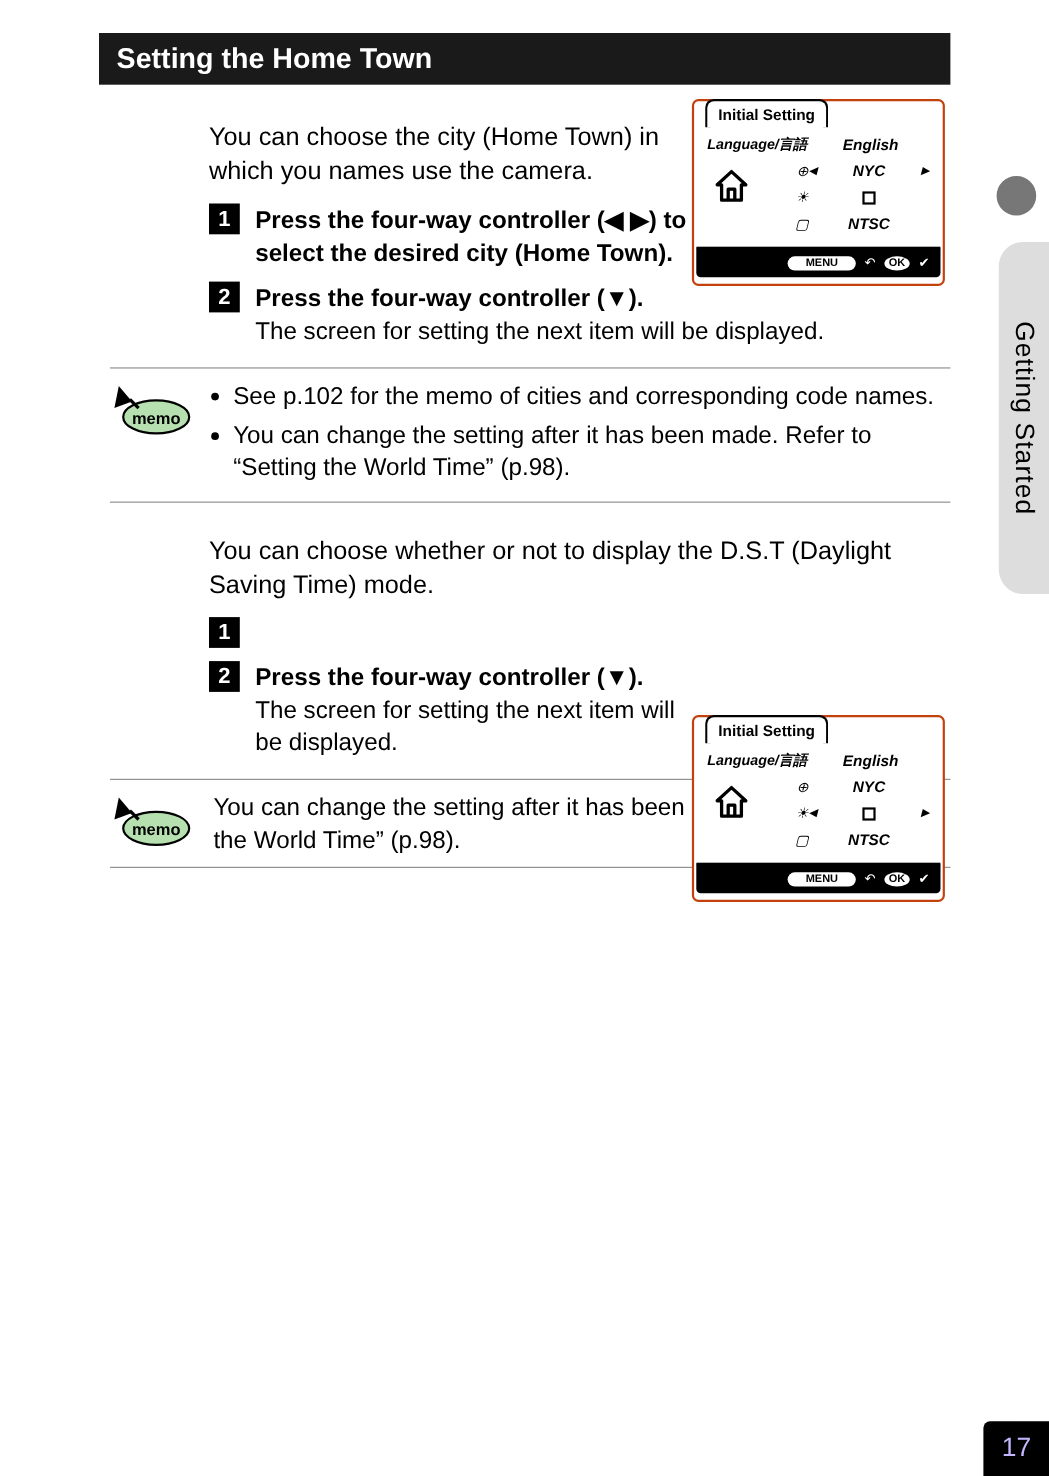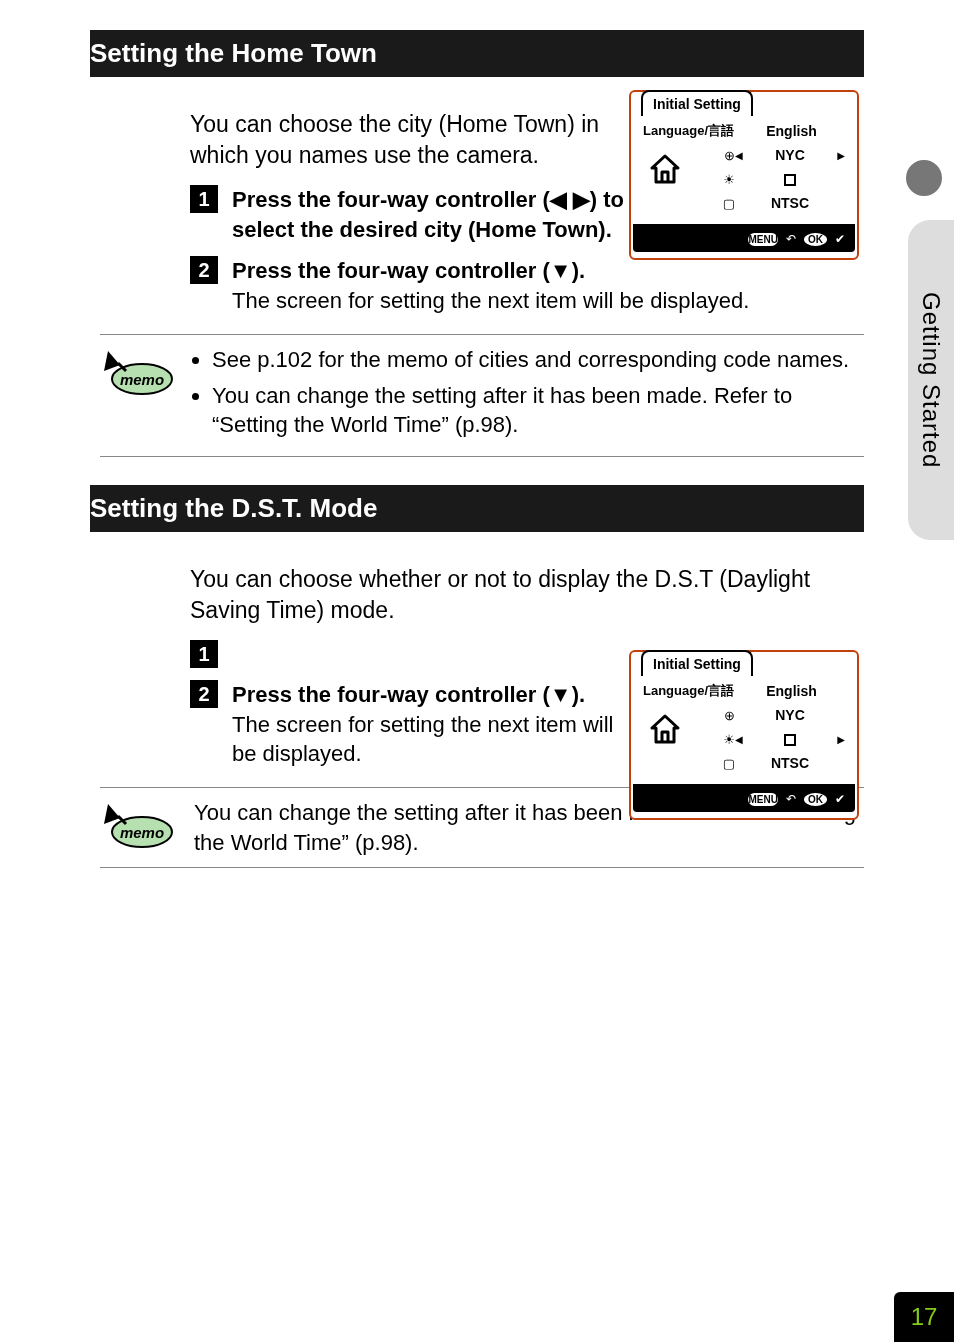--- a/index.html
+++ b/index.html
@@ -19,21 +19,21 @@
     padding: 30px 0 0 0;
   }
   .content {
     padding: 0 90px 0 90px;
   }
   .section-header {
     background: #1a1a1a;
     color: #fff;
     font-size: 26px;
     font-weight: bold;
-    padding: 8px 0;
+    padding: 8px 16px;
     margin-bottom: 32px;
   }
   .indent {
     padding-left: 100px;
     padding-right: 10px;
   }
   .para {
     font-size: 23px;
     line-height: 1.35;
     margin-bottom: 14px;
@@ -70,21 +70,20 @@
     margin: 18px 0 28px 0;
     border-top: 1px solid #888;
     border-bottom: 1px solid #888;
     padding-top: 10px;
     padding-bottom: 10px;
   }
   .memo-icon {
     flex: 0 0 76px;
     height: 52px;
     position: relative;
-    font-style: italic;
   }
   .memo-icon svg { width: 100%; height: 100%; }
   .memo-list {
     flex: 1;
     font-size: 22px;
     line-height: 1.35;
   }
   .memo-list ul { margin: 0; padding-left: 18px; }
   .memo-list li { margin-bottom: 6px; }
   .memo-single {
@@ -112,20 +111,21 @@
     border-bottom: none;
     border-top-left-radius: 8px;
     border-top-right-radius: 8px;
     padding: 4px 10px 0 10px;
     height: 26px;
     font-weight: bold;
     font-size: 14px;
   }
   .screen-inner {
     padding: 28px 12px 8px 12px;
+    font-style: italic;
   }
   .row { display: flex; align-items: center; height: 22px; margin-bottom: 2px; }
   .row .label { flex: 0 0 95px; font-weight: bold; font-size: 13px; }
   .row .globe, .row .sun, .row .sq { flex: 0 0 20px; text-align: center; font-size: 13px; }
   .row .arrowL { flex: 0 0 14px; font-size: 10px; color:#000; }
   .row .val { flex: 1; text-align: center; font-weight: bold; font-size: 14px; }
   .row .arrowR { flex: 0 0 14px; font-size: 10px; color:#000; text-align:right;}
   .house-row { display:flex; align-items: flex-start; }
   .house-col { flex: 0 0 44px; display:flex; flex-direction:column; align-items:center; justify-content:center; padding-top:8px;}
   .rows-col { flex:1; }
@@ -144,21 +144,21 @@
     justify-content:flex-end;
     gap:8px;
     padding: 0 10px;
     color:#fff;
     font-size: 12px;
   }
   .pill {
     background:#fff;
     color:#000;
     border-radius: 10px;
-    padding: 1px 0;
+    padding: 1px 16px;
     font-weight:bold;
     font-size: 10px;
   }
   .side-tab {
     position: absolute;
     right: 0;
     top: 160px;
     width: 60px;
     height: 390px;
   }
@@ -191,21 +191,21 @@
     color: #000;
     letter-spacing: 1px;
   }
   .page-num {
     position: absolute;
     bottom: 0;
     right: 0;
     width: 60px;
     height: 50px;
     background: #000;
-    color: #84cc16;
+    color: #c4b5fd;
     display: flex;
     align-items: center;
     justify-content: center;
     font-size: 24px;
     border-top-left-radius: 6px;
   }
   .checkbox-off {
     display:inline-block;
     width: 16px; height: 16px;
     border: 2px solid #000;
@@ -276,21 +276,20 @@
         </svg>
       </div>
       <div class="memo-list">
         <ul>
           <li>See p.102 for the memo of cities and corresponding code names.</li>
           <li>You can change the setting after it has been made. Refer to “Setting the World Time” (p.98).</li>
         </ul>
       </div>
     </div>
 
-    <div class="section-header">Setting the D.S.T. Mode</div>
 
     <div class="indent" style="position:relative;">
       <p class="para">You can choose whether or not to display the D.S.T (Daylight Saving Time) mode.</p>
 
       <div class="steps">
         <div class="step">
           <div class="step-num">1</div>
         </div>
         <div class="step">
           <div class="step-num">2</div>

